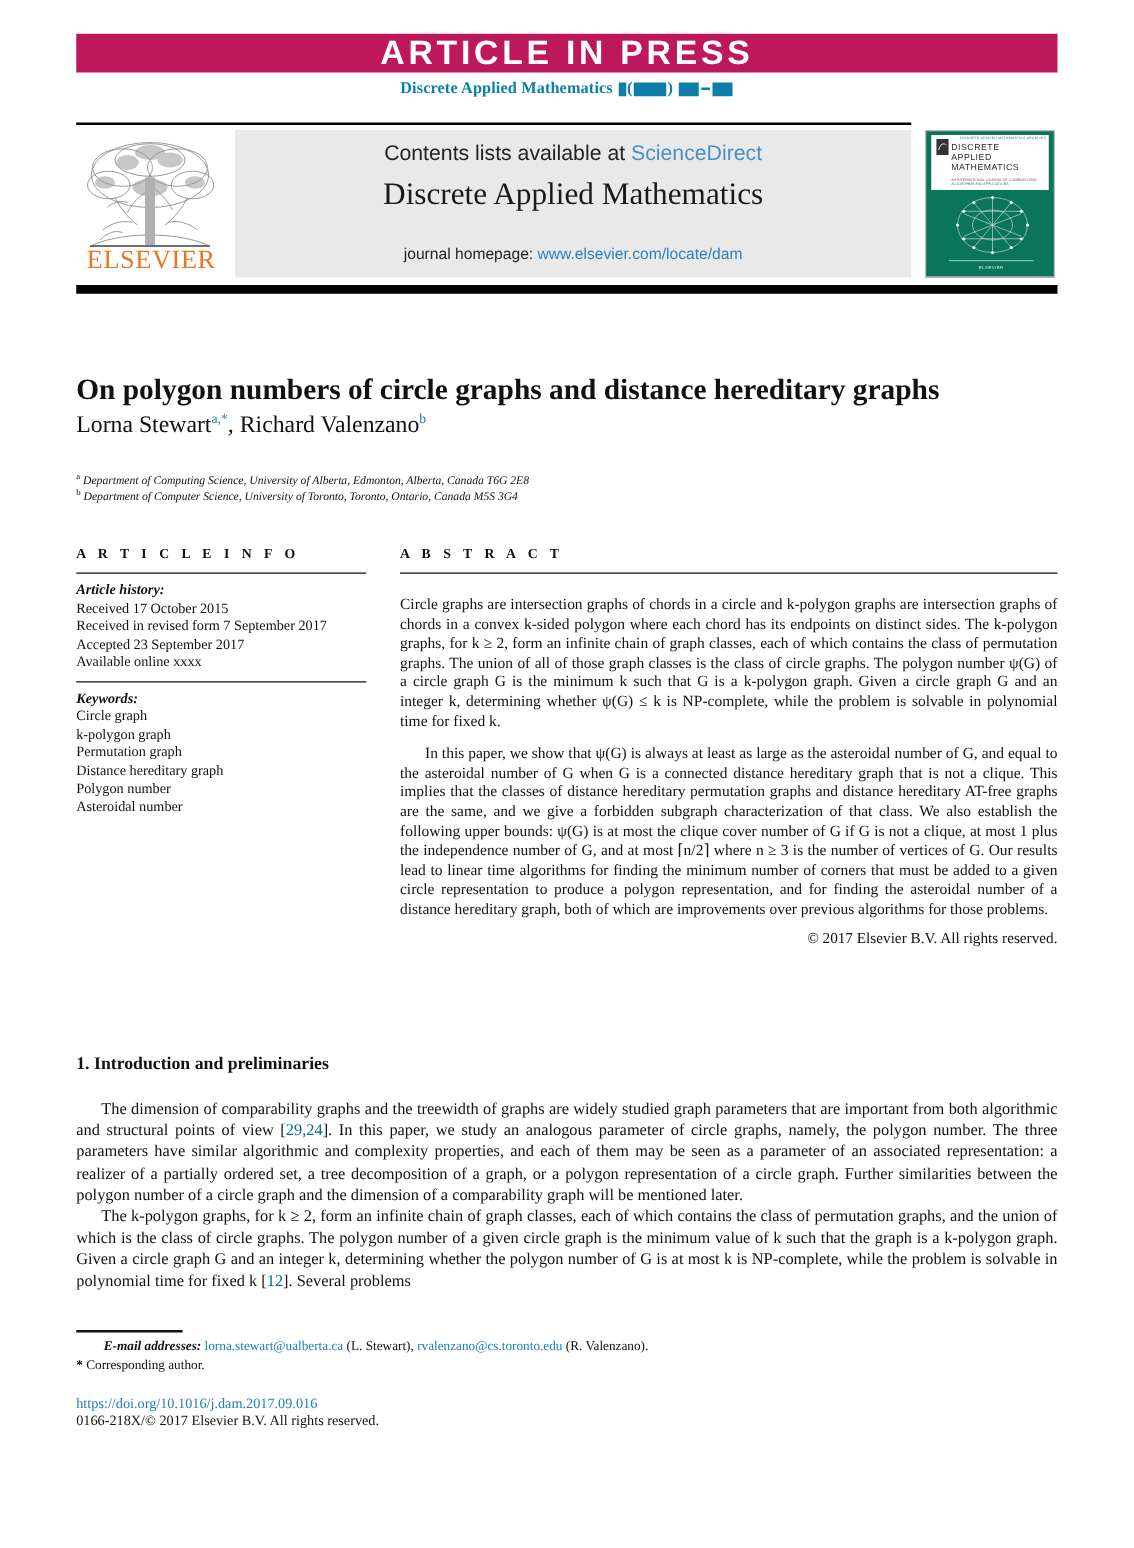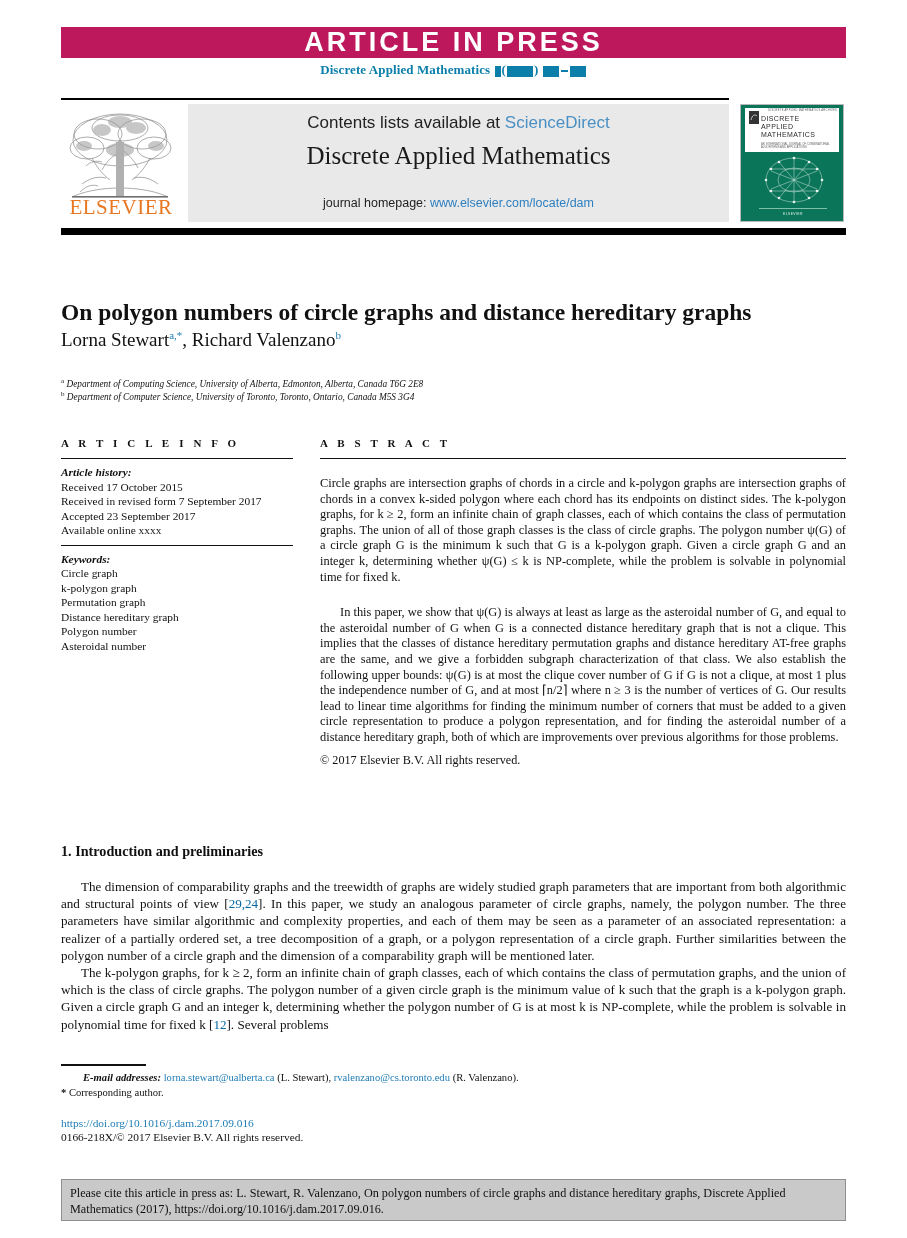--- a/index.html
+++ b/index.html
@@ -291,24 +291,25 @@
   }
   .kw-list { margin-top: 0; }
   .abs-body {
     font-family: "Liberation Serif", serif;
     font-size: 12.4px;
     line-height: 15.6px;
     color: #111111;
     text-align: justify;
     margin-top: 17px;
   }
-  .abs-p2 { text-indent: 20px; margin-top: 20px; }
+  .abs-p2 { text-indent: 20px; margin-top: 10px; }
   .abs-copy {
     font-family: "Liberation Serif", serif;
     font-size: 12.2px;
+    text-align: right;
     margin-top: 7px;
     color: #111111;
   }
 
   
   .body-sec-title {
     position: absolute;
     left: 61px;
     top: 843px;
     font-family: "Liberation Serif", serif;
@@ -556,17 +557,14 @@
       <span>(R. Valenzano)</span><span>.</span>
     </div>
     <div>
       <span class="fn-star">*</span>
       <span>Corresponding author.</span>
     </div>
   </div>
   <div class="doi-line">https://doi.org/10.1016/j.dam.2017.09.016</div>
   <div class="issn-line">0166-218X/© 2017 Elsevier B.V. All rights reserved.</div>
 
-  <div class="cite-box">
-    <div class="cite-box-text">Please cite this article in press as: L. Stewart, R. Valenzano, On polygon numbers of circle graphs and distance hereditary graphs, Discrete Applied Mathematics (2017), https://doi.org/10.1016/j.dam.2017.09.016.</div>
-  </div>
 
 </div>
 
 </body></html>

